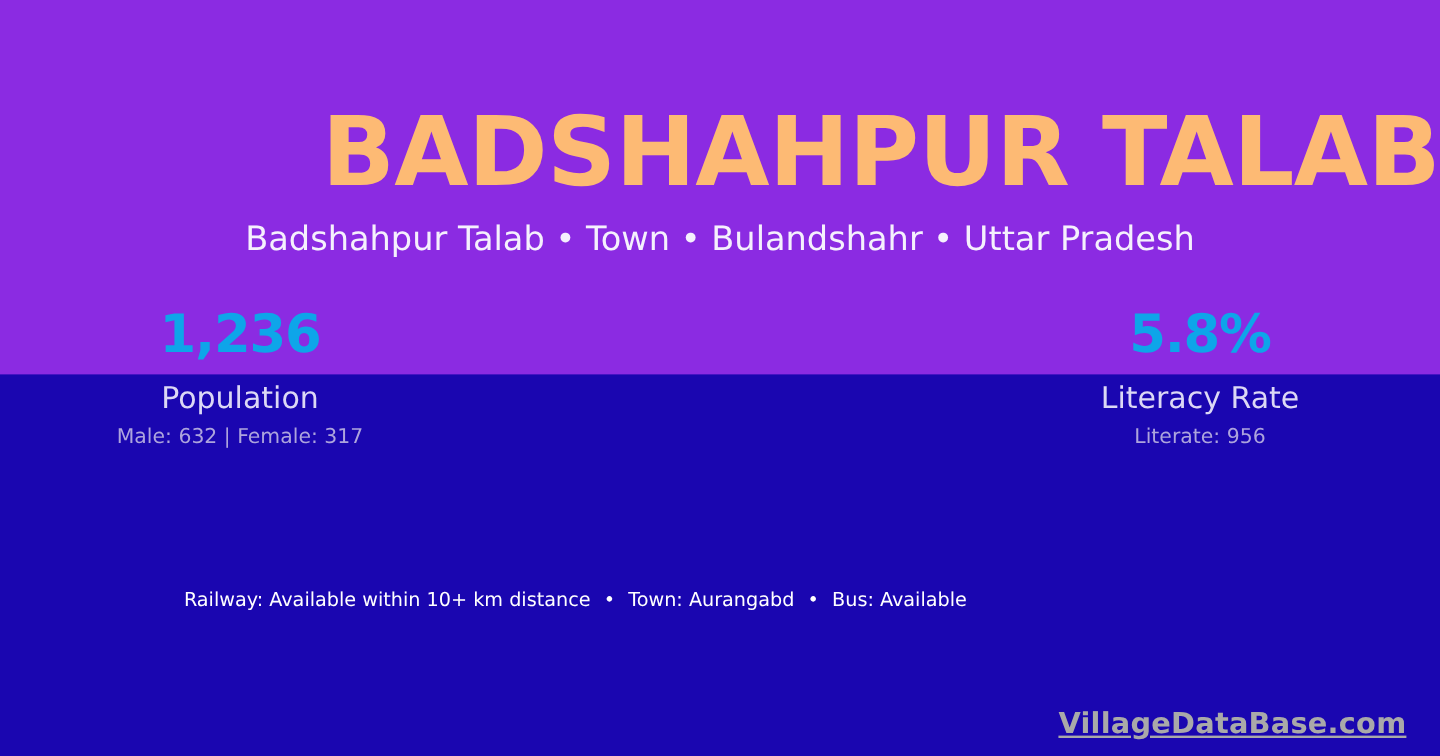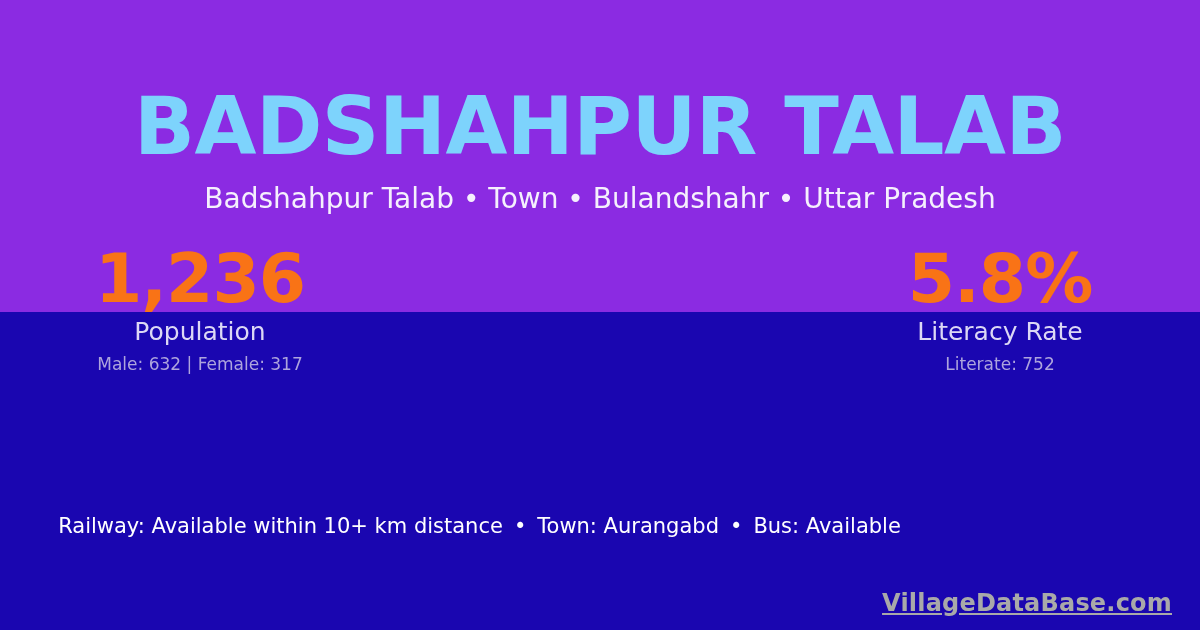--- a/index.html
+++ b/index.html
@@ -42,22 +42,22 @@
     padding: 0;
     position: absolute;
     left: 0;
     top: 81px;
     width: 1200px;
     font-family: "DejaVu Sans", sans-serif;
     font-size: 80px;
     font-weight: 700;
     letter-spacing: -0.5px;
     line-height: 92px;
-    color: #7dd3fc;
-    text-align: center;
+    color: #fdba74;
+    text-align: right;
     white-space: nowrap;
   }
   #village-breadcrumb {
     position: absolute;
     left: 0;
     top: 182px;
     width: 1200px;
     font-size: 28px;
     font-weight: 400;
     line-height: 34px;
@@ -74,24 +74,24 @@
     display: flex;
     flex-direction: row;
     align-items: flex-start;
     justify-content: space-between;
   }
   .stat-block {
     width: 400px;
     text-align: center;
   }
   .stat-value {
-    font-size: 68px;
+    font-size: 44px;
     font-weight: 700;
     line-height: 72px;
-    color: #f97316;
+    color: #0ea5e9;
     letter-spacing: -1px;
     white-space: nowrap;
   }
   .stat-label {
     margin-top: 2px;
     font-size: 25px;
     font-weight: 400;
     line-height: 30px;
     color: #dcd8f5;
     white-space: nowrap;
@@ -101,24 +101,24 @@
     font-size: 17px;
     font-weight: 400;
     line-height: 21px;
     color: #ada4dd;
     white-space: nowrap;
   }
   
   #facility-strip {
     position: absolute;
     left: 0;
-    top: 512px;
+    top: 486px;
     width: 959px;
     text-align: center;
-    font-size: 21px;
+    font-size: 16px;
     line-height: 28px;
     color: #ffffff;
     white-space: nowrap;
   }
   #facility-strip .sep {
     display: inline-block;
     padding: 0 11px;
     color: #ffffff;
   }
   
@@ -152,21 +152,21 @@
     <div class="stat-block">
       <div class="stat-value">1,236</div>
       <div class="stat-label">Population</div>
       <div class="stat-sub">Male: 632 | Female: 317</div>
     </div>
 
 
     <div class="stat-block">
       <div class="stat-value">5.8%</div>
       <div class="stat-label">Literacy Rate</div>
-      <div class="stat-sub">Literate: 752</div>
+      <div class="stat-sub">Literate: 956</div>
     </div>
 
   </div>
 
   <div id="facility-strip"><span>Railway: Available within 10+ km distance</span><span class="sep">•</span><span>Town: Aurangabd</span><span class="sep">•</span><span>Bus: Available</span></div>
 
   <div id="footer-brand">VillageDataBase.com</div>
 
 </div>
 

